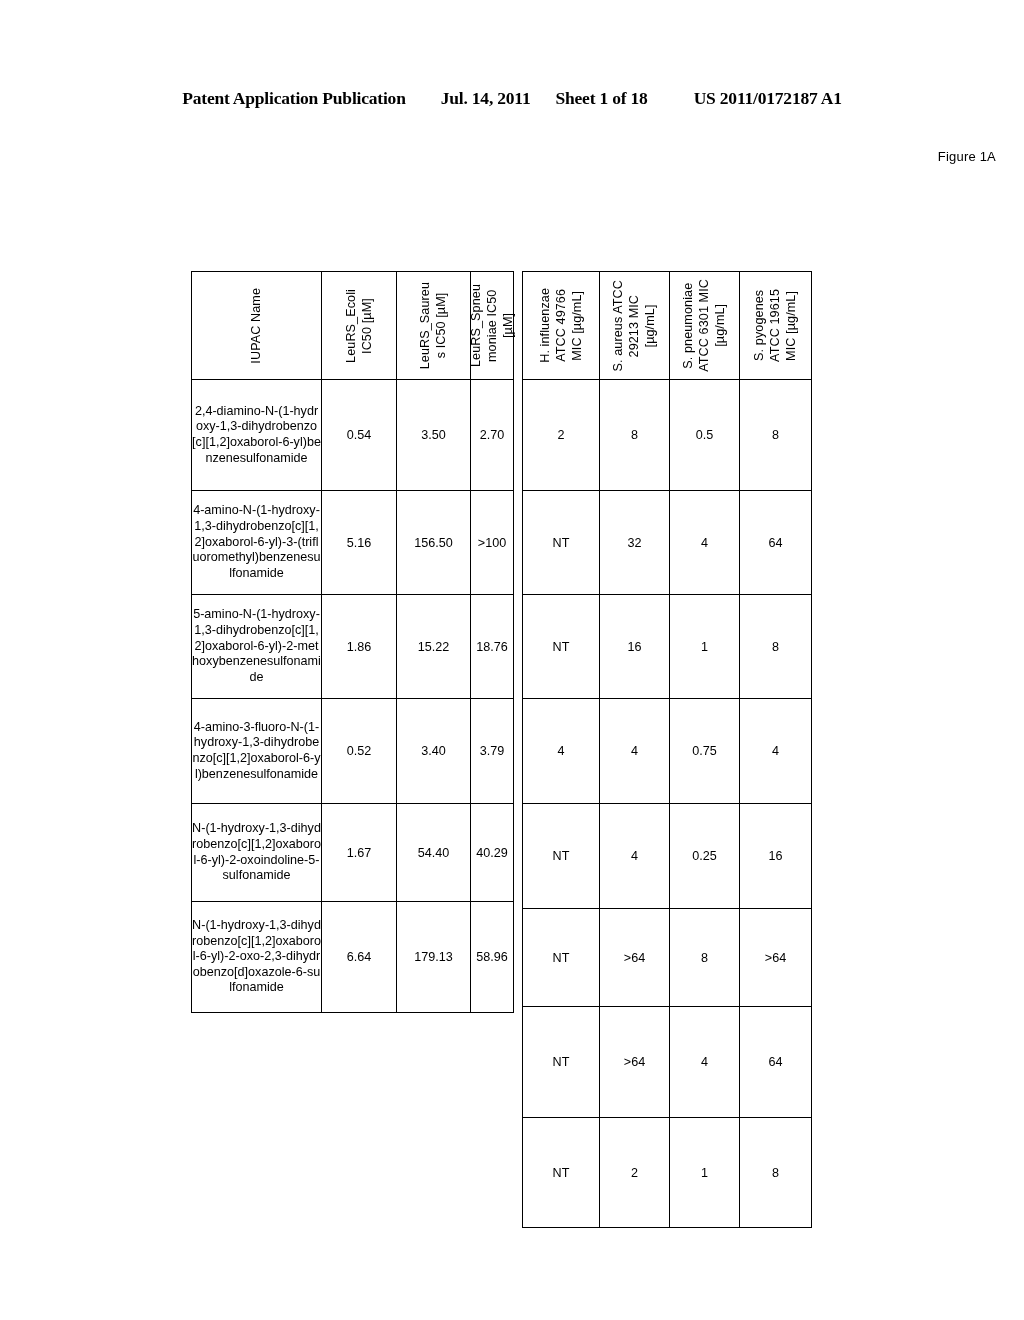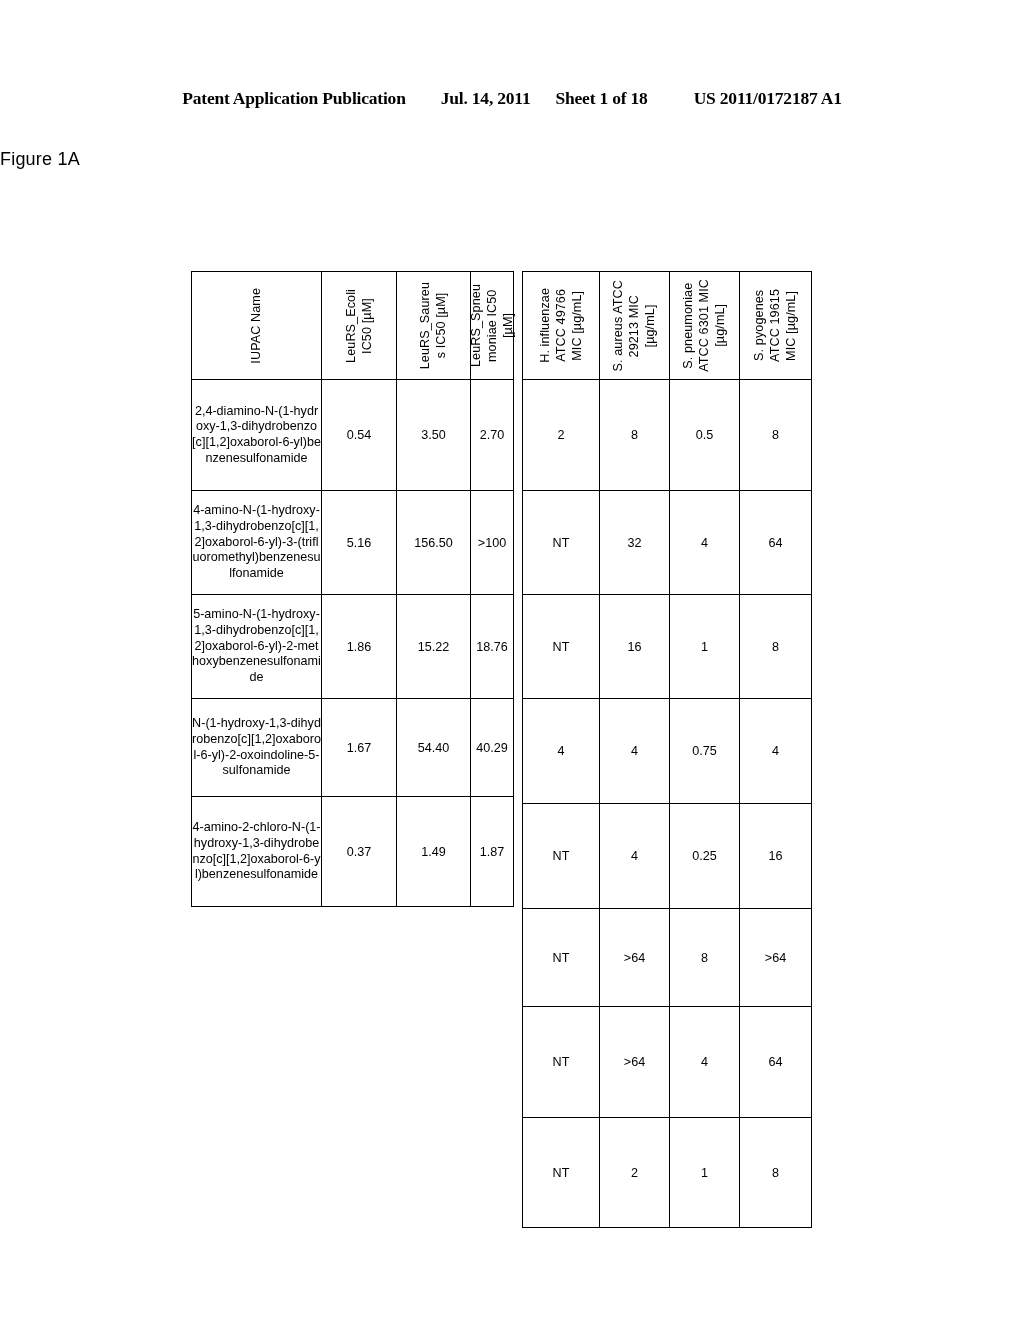--- a/index.html
+++ b/index.html
@@ -35,22 +35,22 @@
   .ph-date  { margin-right: 25px; }
   .ph-sheet { margin-right: 46px; }
   .ph-num   { }
 
   
   .figure-caption {
     position: absolute;
     top: 149px;
     left: 0;
     width: 996px;
-    text-align: left;
-    font-size: 18px;
+    text-align: right;
+    font-size: 13px;
     letter-spacing: 0.2px;
   }
 
   
   .table-wrap {
     position: absolute;
     left: 191px;
     top: 271px;
     width: 621px;
     display: flex;
@@ -176,30 +176,36 @@
           <td class="val-cell" style="height: 103px;">156.50</td>
           <td class="val-cell" style="height: 103px;">&gt;100</td>
         </tr>
         <tr>
           <td class="name-cell" style="height: 103px;">5-amino-N-(1-hydroxy-1,3-dihydrobenzo[c][1,2]oxaborol-6-yl)-2-methoxybenzenesulfonamide</td>
           <td class="val-cell" style="height: 103px;">1.86</td>
           <td class="val-cell" style="height: 103px;">15.22</td>
           <td class="val-cell" style="height: 103px;">18.76</td>
         </tr>
         <tr>
+          <td class="name-cell" style="height: 104px;">4-amino-3-fluoro-N-(1-hydroxy-1,3-dihydrobenzo[c][1,2]oxaborol-6-yl)benzenesulfonamide</td>
+          <td class="val-cell" style="height: 104px;">0.52</td>
+          <td class="val-cell" style="height: 104px;">3.40</td>
+          <td class="val-cell" style="height: 104px;">3.79</td>
+        </tr>
+        <tr>
           <td class="name-cell" style="height: 97px;">N-(1-hydroxy-1,3-dihydrobenzo[c][1,2]oxaborol-6-yl)-2-oxoindoline-5-sulfonamide</td>
           <td class="val-cell" style="height: 97px;">1.67</td>
           <td class="val-cell" style="height: 97px;">54.40</td>
           <td class="val-cell" style="height: 97px;">40.29</td>
         </tr>
         <tr>
-          <td class="name-cell" style="height: 109px;">4-amino-2-chloro-N-(1-hydroxy-1,3-dihydrobenzo[c][1,2]oxaborol-6-yl)benzenesulfonamide</td>
-          <td class="val-cell" style="height: 109px;">0.37</td>
-          <td class="val-cell" style="height: 109px;">1.49</td>
-          <td class="val-cell" style="height: 109px;">1.87</td>
+          <td class="name-cell" style="height: 110px;">N-(1-hydroxy-1,3-dihydrobenzo[c][1,2]oxaborol-6-yl)-2-oxo-2,3-dihydrobenzo[d]oxazole-6-sulfonamide</td>
+          <td class="val-cell" style="height: 110px;">6.64</td>
+          <td class="val-cell" style="height: 110px;">179.13</td>
+          <td class="val-cell" style="height: 110px;">58.96</td>
         </tr>
       </tbody>
   </table>
 
   <div class="grp-gap"></div>
 
   <table class="grp grp-right">
     <colgroup>
       <col class="c-hi">
         <col class="c-au">

